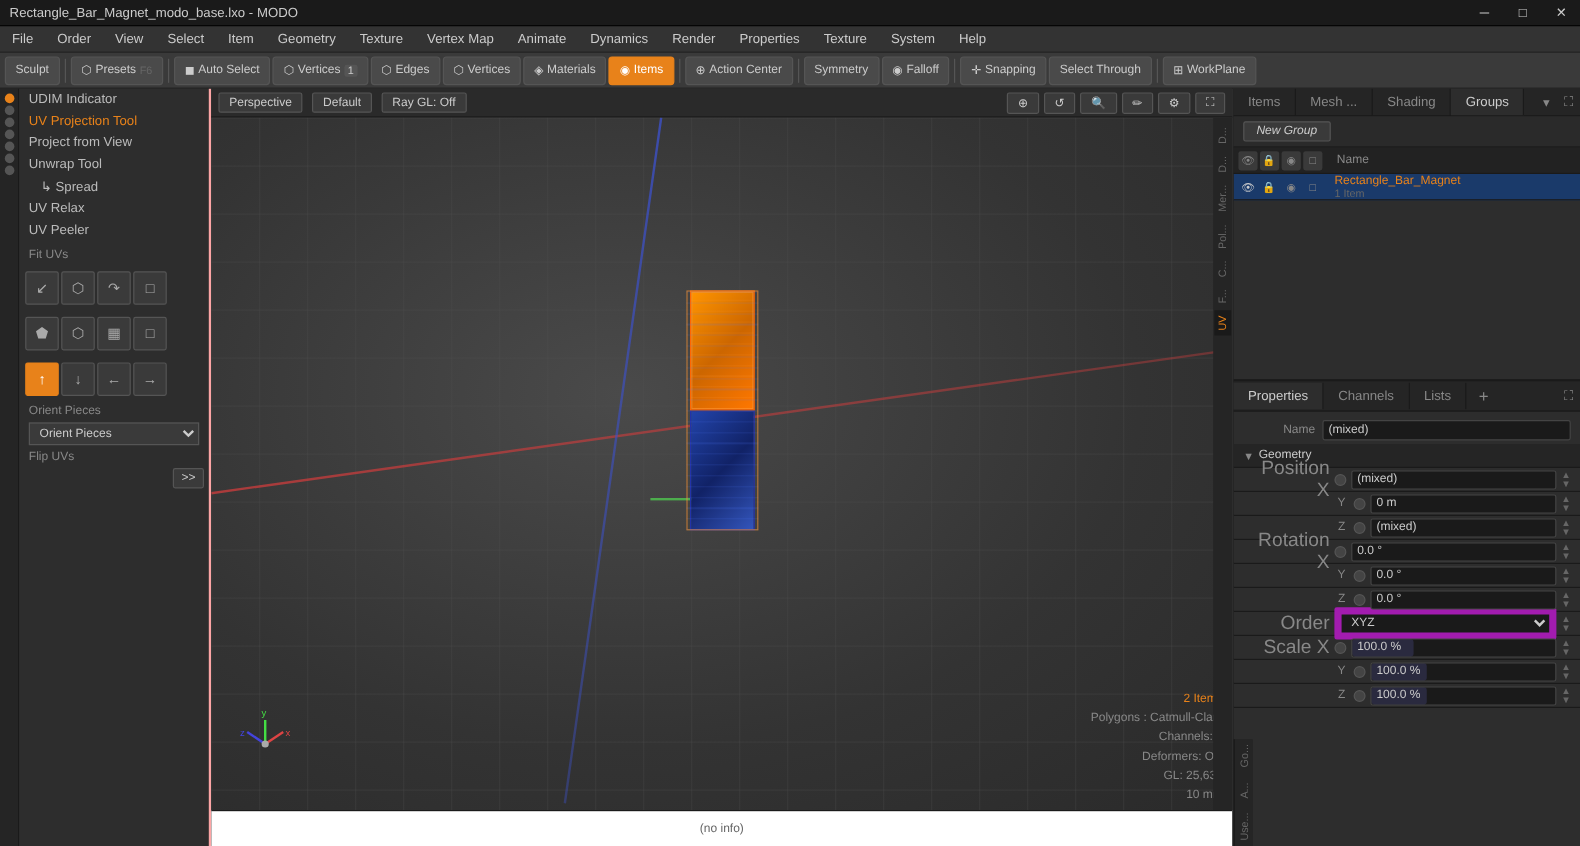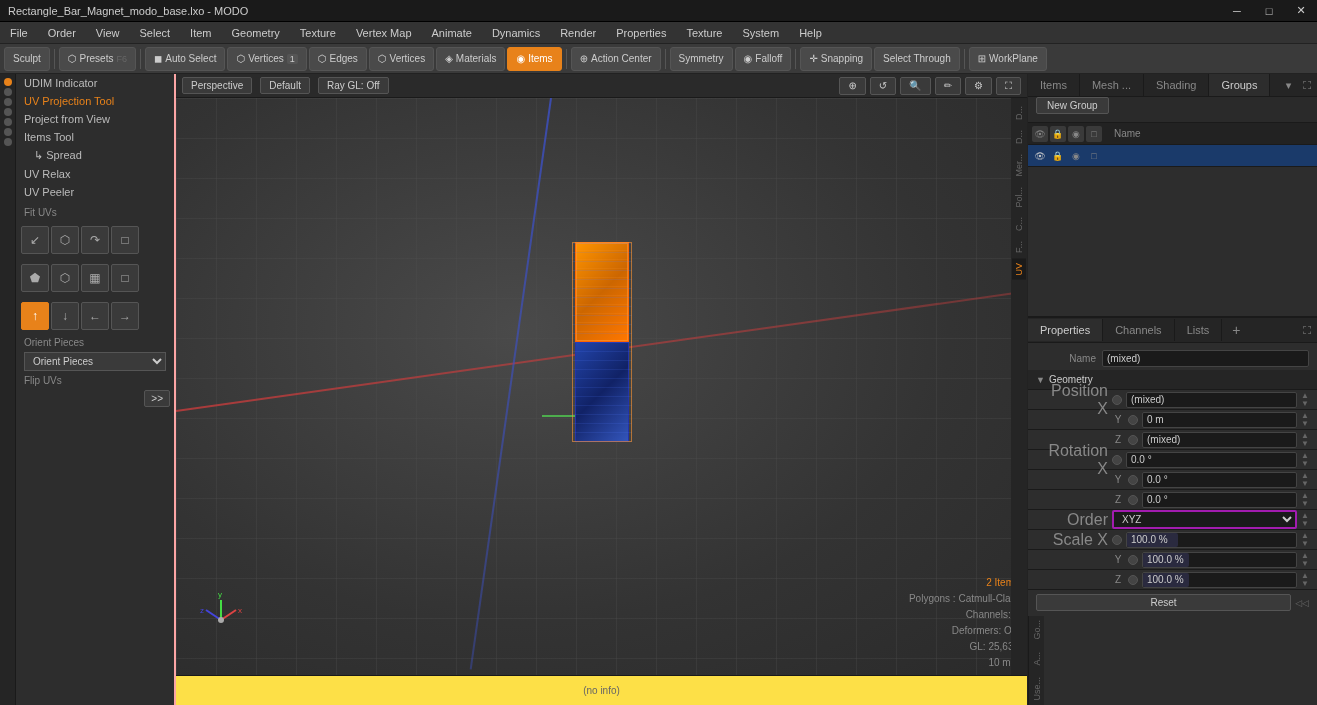--- a/index.html
+++ b/index.html
@@ -134,21 +134,21 @@
     
     #axis-indicator {
       position: absolute; bottom: 40px; left: 20px; width: 50px; height: 50px;
     }
     
     #viewport-info {
       position: absolute; bottom: 0; right: 0; padding: 4px 8px;
       color: #888; font-size: 10px; text-align: right; line-height: 16px;
     }
     #viewport-status {
-      height: 30px; background: #fde047; display: flex; align-items: center;
+      height: 30px; background: #ffffff; display: flex; align-items: center;
       justify-content: center; border-top: 1px solid #1a1a1a;
     }
     #viewport-status span { color: #666; font-size: 10px; }
 
     
     #right-panel {
       width: 290px; min-width: 290px; background: #2d2d2d; border-left: 1px solid #222;
       display: flex; flex-direction: column;
     }
 
@@ -158,22 +158,22 @@
     }
     .right-tab {
       padding: 5px 12px; font-size: 11px; color: #888; cursor: pointer; border-right: 1px solid #1a1a1a;
     }
     .right-tab.active { color: #ccc; background: #2d2d2d; }
     .right-tab-arrow { margin-left: auto; padding: 4px 6px; color: #888; cursor: pointer; }
     .right-tab-expand { padding: 4px 6px; color: #888; cursor: pointer; }
 
     
     #groups-header {
-      height: 26px; background: #2a2a2a; display: flex; align-items: flex-start; padding: 0 8px;
-      border-bottom: 1px solid #1a1a1a; gap: 6px;
+      height: 26px; background: #2a2a2a; display: flex; align-items: center; padding: 0 8px;
+      border-bottom: 1px solid #1a1a1a; gap: 6px; font-style: italic;
     }
     .groups-btn {
       padding: 2px 10px; background: #3a3a3a; border: 1px solid #555; border-radius: 2px;
       color: #ccc; font-size: 10px; cursor: pointer;
     }
     #groups-col-header {
       height: 22px; background: #222; display: flex; align-items: center;
       border-bottom: 1px solid #1a1a1a;
     }
     .gcol { flex: 1; padding: 0 6px; font-size: 10px; color: #888; }
@@ -230,21 +230,21 @@
       flex: 1; height: 16px; background: #1a1a1a; border: 1px solid #444; border-radius: 2px;
       display: flex; align-items: center; padding: 0 4px; position: relative; cursor: pointer;
     }
     .prop-value-bar span { font-size: 10px; color: #ccc; z-index: 1; position: relative; }
     .prop-value-fill {
       position: absolute; left: 0; top: 0; bottom: 0; background: rgba(80,80,150,0.3); border-radius: 2px;
     }
     .prop-arrows { display: flex; flex-direction: column; gap: 0; }
     .prop-arrow { font-size: 8px; color: #666; cursor: pointer; line-height: 8px; }
     .prop-select {
-      flex: 1; background: #1a1a1a; border: 2px solid #a21caf; color: #ccc; font-size: 10px;
+      flex: 1; background: #1a1a1a; border: 6px solid #a21caf; color: #ccc; font-size: 10px;
       padding: 1px 4px; border-radius: 2px;
     }
     .prop-reset-row {
       display: flex; align-items: center; padding: 4px 8px; gap: 4px;
     }
     .prop-reset-btn {
       background: #3a3a3a; border: 1px solid #555; color: #ccc; font-size: 10px;
       padding: 2px 8px; cursor: pointer; border-radius: 2px; flex: 1;
     }
     .prop-reset-arrows { display: flex; align-items: center; }
@@ -390,21 +390,21 @@
     <div class="lg-dot"></div>
     <div class="lg-dot"></div>
     <div class="lg-dot"></div>
     <div class="lg-dot"></div>
   </div>
 
   <div id="left-panel">
     <div class="left-tool-item">UDIM Indicator</div>
     <div class="left-tool-item active" style="color:#e8821a;">UV Projection Tool</div>
     <div class="left-tool-item">Project from View</div>
-    <div class="left-tool-item">Items Tool</div>
+    <div class="left-tool-item">Unwrap Tool</div>
     <div class="left-tool-item" style="padding-left:18px;">↳ Spread</div>
     <div class="left-tool-item">UV Relax</div>
     <div class="left-tool-item">UV Peeler</div>
     <div class="left-tool-item header">Fit UVs</div>
 
     <div class="left-icons-row">
       <div class="left-icon-btn">↙</div>
       <div class="left-icon-btn">⬡</div>
       <div class="left-icon-btn">↷</div>
       <div class="left-icon-btn">□</div>
@@ -524,20 +524,24 @@
     </div>
 
     <div id="groups-list">
       <div class="group-row selected">
         <div class="group-row-icons">
           <div class="group-row-icon" style="color:#ccc;">👁</div>
           <div class="group-row-icon">🔒</div>
           <div class="group-row-icon">◉</div>
           <div class="group-row-icon">□</div>
         </div>
+        <div style="flex:1; display:flex; flex-direction:column; justify-content:center;">
+          <div class="group-row-name">Rectangle_Bar_Magnet</div>
+          <div class="group-row-sub">1 Item</div>
+        </div>
       </div>
     </div>
 
     <div id="right-bottom">
       <div id="right-bottom-tabs">
         <div class="rb-tab active">Properties</div>
         <div class="rb-tab">Channels</div>
         <div class="rb-tab">Lists</div>
         <div class="rb-tab-plus">+</div>
         <div class="rb-expand">⛶</div>
@@ -680,26 +684,20 @@
           <div class="prop-value-bar">
             <div class="prop-value-fill" style="width:30%;"></div>
             <span>100.0 %</span>
           </div>
           <div class="prop-arrows">
             <div class="prop-arrow">▲</div>
             <div class="prop-arrow">▼</div>
           </div>
         </div>
 
-        <div class="prop-reset-row">
-          <button class="prop-reset-btn">Reset</button>
-          <div class="prop-reset-arrows">
-            <div class="prop-reset-arr">◁◁</div>
-          </div>
-        </div>
 
       </div>
     </div>
 
     <div id="right-expand">
       <div class="side-label-vertical">Go...</div>
       <div class="side-label-vertical">A...</div>
       <div class="side-label-vertical">Use...</div>
     </div>
   </div>

